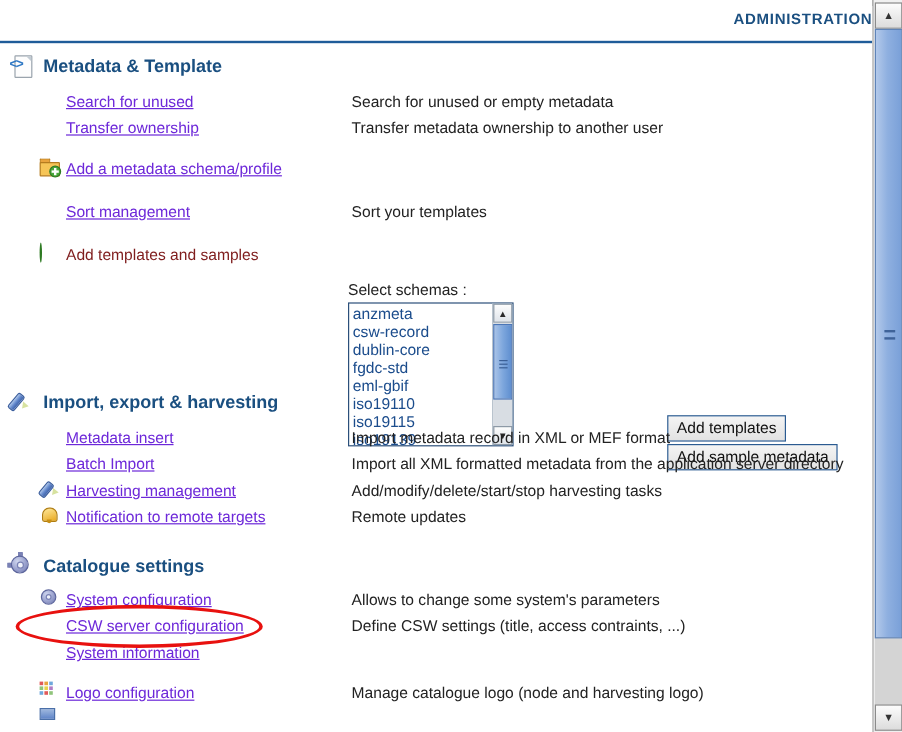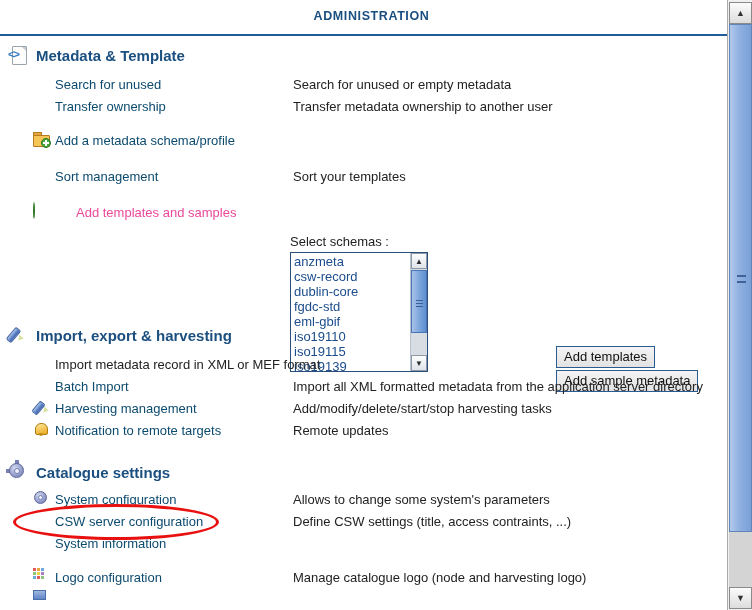--- a/index.html
+++ b/index.html
@@ -48,21 +48,21 @@
   .admin-header {
     position: relative;
     height: 36px;
     border-bottom: 2px solid #1f5c99;
     box-sizing: border-box;
   }
   .admin-title {
     position: absolute;
     left: 16px; right: 0;
     top: 9px;
-    text-align: center;
+    text-align: right;
     font-size: 12.5px;
     font-weight: bold;
     letter-spacing: 0.6px;
     color: #1a4f80;
   }
 
   
   .section {
     position: relative;
   }
@@ -108,28 +108,28 @@
     line-height: 19px;
   }
   .row .cell-desc {
     flex: 1 1 auto;
     line-height: 19px;
     color: #222222;
     font-size: 13px;
     padding-right: 10px;
   }
   a.adm-link {
-    color: #0c4a6e;
+    color: #6d28d9;
+    text-decoration: underline;
     font-size: 13px;
     cursor: pointer;
   }
   .plain-label {
-    color: #ec4899;
+    color: #7f1d1d;
     font-size: 13px;
-    margin-left: 21px;
   }
 
   
   .icon-doc-code {
     width: 20px; height: 20px;
     position: relative;
   }
   .icon-doc-code .sheet {
     position: absolute;
     left: 4px; top: 1px;
@@ -582,20 +582,23 @@
         <span class="sec-icon">
           <span class="icon-pen"><span class="pbody"></span><span class="ptip"></span></span>
         </span>
         <span class="section-title">Import, export &amp; harvesting</span>
       </div>
 
       <div style="height:6px"></div>
 
       <div class="row">
         <span class="cell-icon"></span>
+        <span class="cell-link">
+          <a class="adm-link">Metadata insert</a>
+        </span>
         <span class="cell-desc">Import metadata record in XML or MEF format</span>
       </div>
 
       <div class="row">
         <span class="cell-icon"></span>
         <span class="cell-link">
           <a class="adm-link">Batch Import</a>
         </span>
         <span class="cell-desc">Import all XML formatted metadata from the application server directory</span>
       </div>

